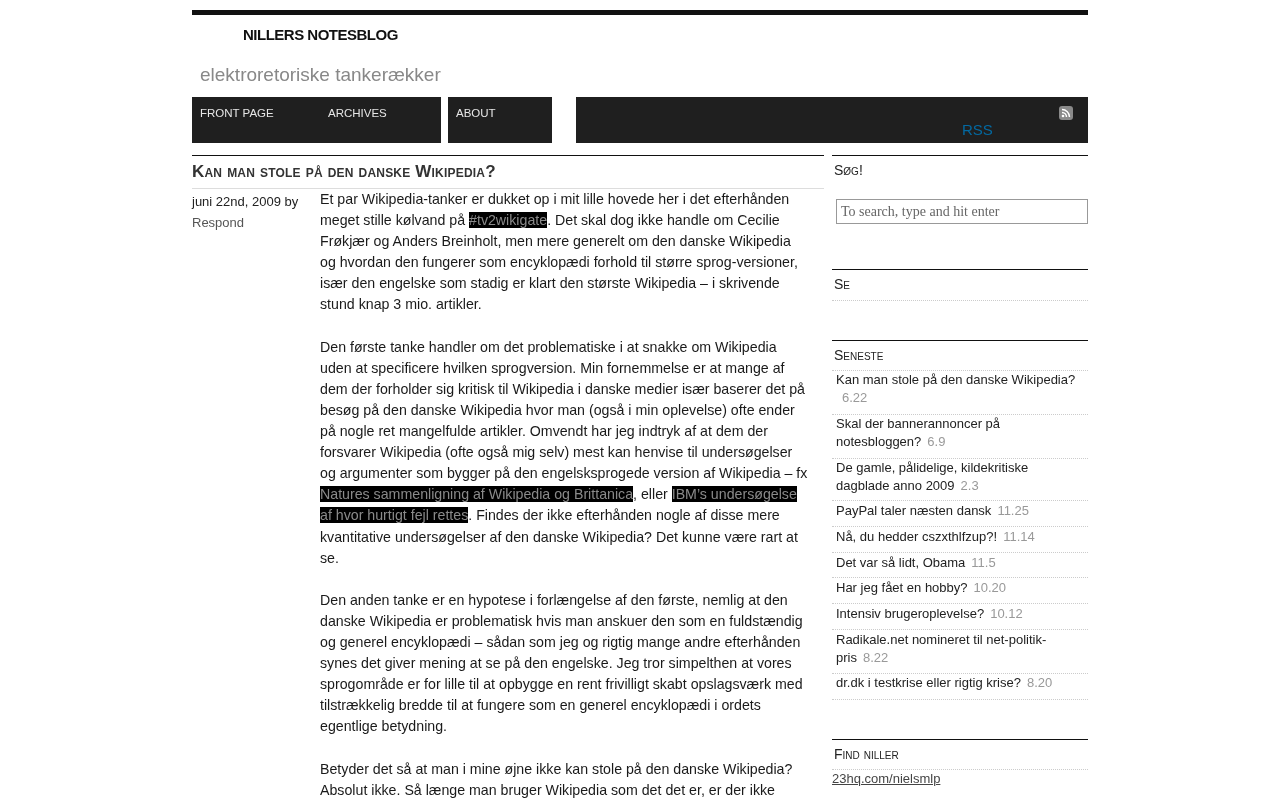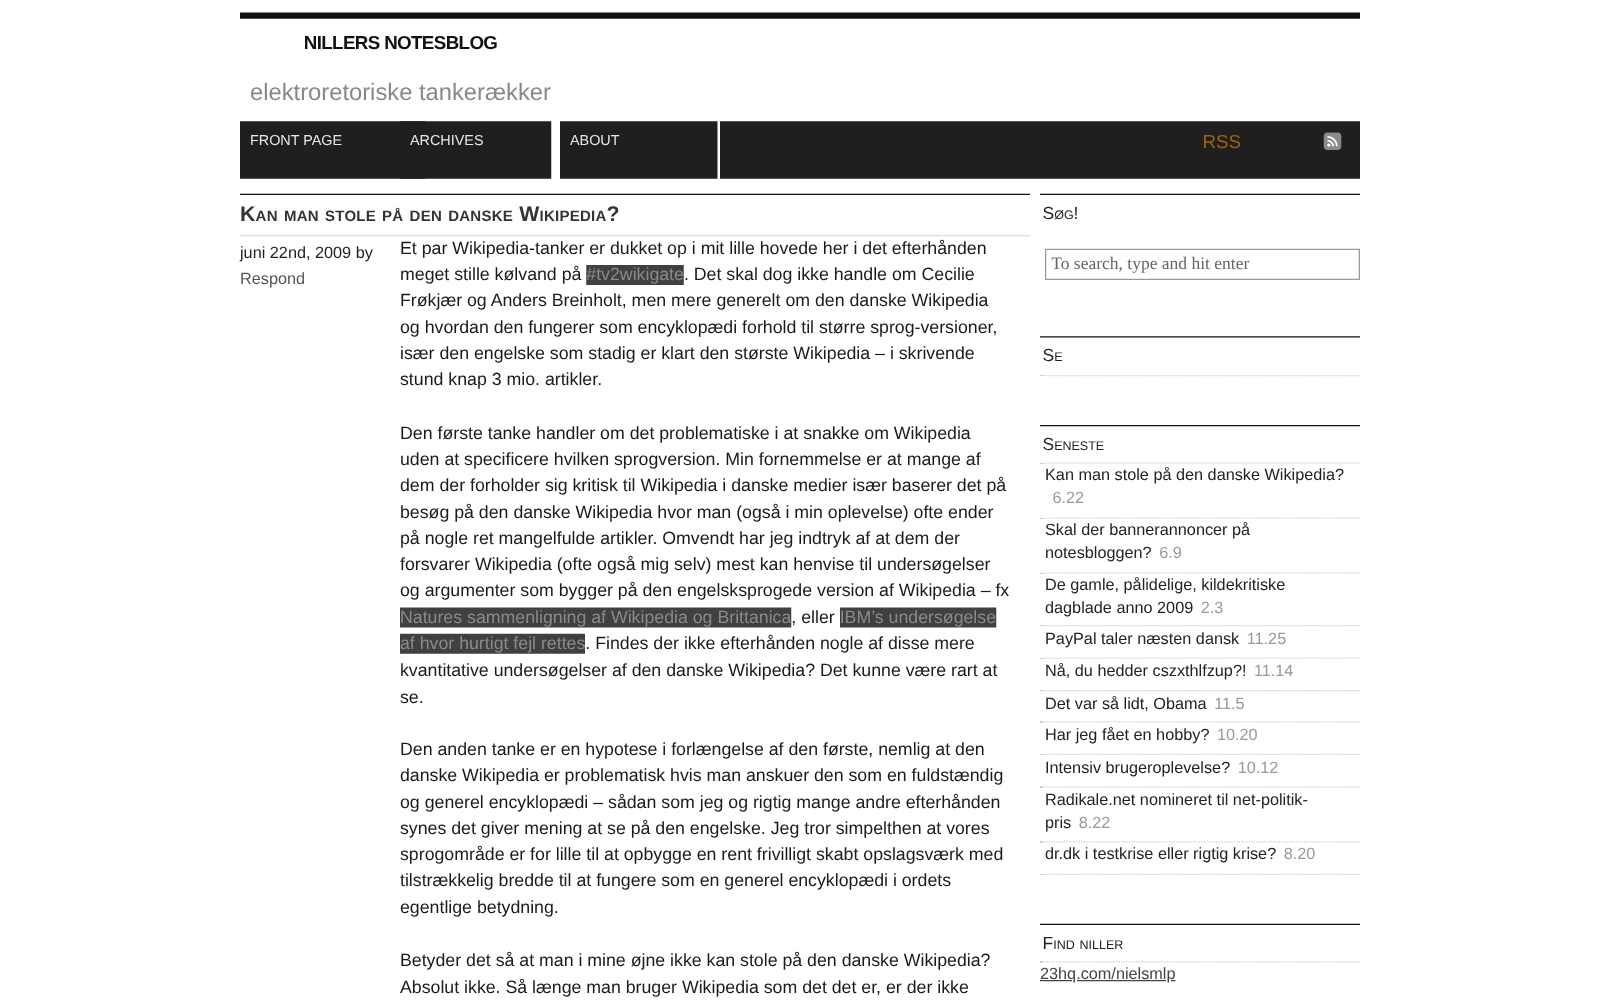--- a/index.html
+++ b/index.html
@@ -5,34 +5,34 @@
   * { box-sizing: border-box; margin: 0; padding: 0; }
   html, body { width: 1280px; height: 800px; overflow: hidden; background: #fff; }
   body { font-family: "Liberation Sans", sans-serif; color: #1a1a1a; }
   .wrap { position: absolute; left: 192px; top: 0; width: 896px; }
   .topbar { position: absolute; left: 0; top: 10px; width: 896px; height: 5px; background: #111; }
   .site-title { position: absolute; left: 7px; top: 26px; font-size: 15px; font-weight: bold; letter-spacing: -0.5px; color: #111; text-transform: uppercase; margin-left: 44px; }
   .site-desc { position: absolute; left: 8px; top: 64px; font-size: 19px; color: #888; }
   .nav { position: absolute; left: 0; top: 97px; width: 896px; height: 46px; }
   .nav-item { position: absolute; top: 0; height: 46px; background: #1f1f1f; color: #e6e6e6; font-size: 11.5px; padding: 10px 0 0 8px; text-transform: uppercase; cursor: pointer; }
   .nav-fill { position: absolute; top: 0; left: 384px; width: 512px; height: 46px; background: #1f1f1f; }
-  .rss-label { position: absolute; left: 770px; top: 8px; color: #a16207; font-size: 15px; cursor: pointer; text-align: center; }
+  .rss-label { position: absolute; left: 770px; top: 24px; color: #0369a1; font-size: 15px; cursor: pointer; text-align: center; }
   .rss-icon { position: absolute; left: 867px; top: 9px; width: 14px; height: 14px; background: #8a8a8a; border-radius: 3px; cursor: pointer; }
   .rss-icon svg { display: block; }
 
   .post { position: absolute; left: 0; top: 155px; width: 632px; }
   .post-rule { position: absolute; left: 0; top: 0; width: 632px; height: 1px; background: #111; }
   .post-title { position: absolute; left: 0; top: 7px; font-size: 17px; font-weight: bold; font-variant: small-caps; color: #333; letter-spacing: 0.2px; cursor: pointer; }
   .post-title-rule { position: absolute; left: 0; top: 33px; width: 632px; height: 1px; background: #ddd; }
   .meta { position: absolute; left: 0; top: 36px; width: 120px; font-size: 13px; line-height: 21px; color: #555; }
   .meta .date { color: #222; }
   .meta a { color: #555; text-decoration: none; display: block; }
   .content { position: absolute; left: 128px; top: 34px; width: 490px; font-size: 14.2px; line-height: 21.1px; color: #1a1a1a; }
   .content p { margin-bottom: 21.1px; }
-  .content a { color: #8a8a8a; background: #404040; text-decoration: none; }
+  .content a { color: #8a8a8a; background: #000000; text-decoration: none; }
 
   .sidebar { position: absolute; left: 640px; top: 155px; width: 256px; }
   .w-rule { position: absolute; left: 0; width: 256px; height: 1px; background: #111; }
   .w-title { position: absolute; left: 2px; font-size: 14px; font-weight: normal; font-variant: small-caps; color: #222; }
   .dotted { position: absolute; left: 0; width: 256px; border-top: 1px dotted #ccc; height: 0; }
   .search-input { position: absolute; left: 4px; top: 44px; width: 252px; height: 25px; border: 1px solid #999; font-family: "Liberation Serif", serif; font-size: 14px; padding: 0 4px; color: #555; }
   .search-input::placeholder { color: #666; }
   .recent-item { position: absolute; left: 4px; width: 248px; font-size: 13px; line-height: 18px; color: #222; cursor: pointer; }
   .recent-item .d { color: #999; margin-left: 6px; }
   .find-link { position: absolute; left: 0; top: 616px; font-size: 13px; color: #444; text-decoration: underline; cursor: pointer; }
@@ -41,21 +41,21 @@
 <body>
 
 <div class="wrap">
   <div class="topbar"></div>
   <div class="site-title">Nillers notesblog</div>
   <div class="site-desc">elektroretoriske tankerækker</div>
 
   <div class="nav">
     <div class="nav-item" style="left:0;width:148px;">Front page</div>
     <div class="nav-item" style="left:128px;width:121px;">Archives</div>
-    <div class="nav-item" style="left:256px;width:126px;">About</div>
+    <div class="nav-item" style="left:256px;width:104px;">About</div>
     <div class="nav-fill"></div>
     <div class="rss-label">RSS</div>
     <div class="rss-icon">
       <svg width="14" height="14" viewBox="0 0 14 14">
         <circle cx="4" cy="10" r="1.3" fill="#fff"></circle>
         <path d="M3 6.5 A4.5 4.5 0 0 1 7.5 11" stroke="#fff" stroke-width="1.4" fill="none"></path>
         <path d="M3 3.5 A7.5 7.5 0 0 1 10.5 11" stroke="#fff" stroke-width="1.4" fill="none"></path>
       </svg>
     </div>
   </div>

